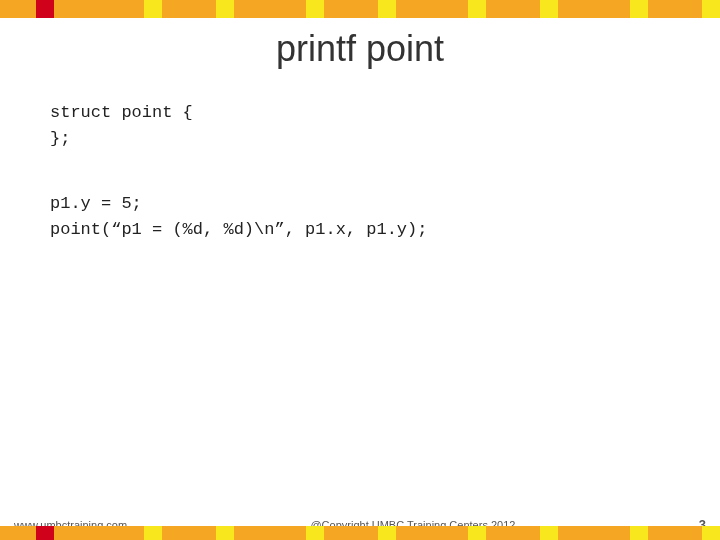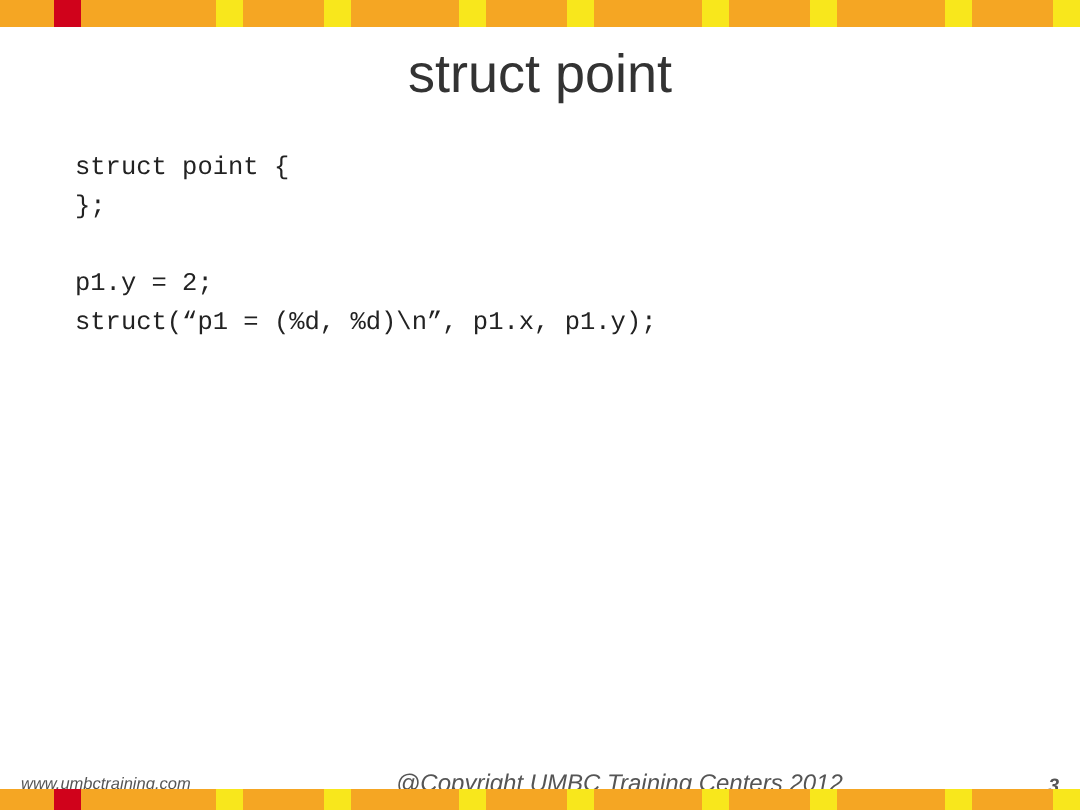--- a/index.html
+++ b/index.html
@@ -46,48 +46,47 @@
       top: 100px;
       left: 50px;
       right: 50px;
       font-family: 'Courier New', Courier, monospace;
       font-size: 17px;
       color: #222222;
       line-height: 1.55;
     }
 
     .code-block-1 {
-      margin-bottom: 24px;
+      margin-bottom: 38px;
     }
 
     .code-block-2 {
       margin-bottom: 0;
     }
 
     
     .footer {
       position: absolute;
       bottom: 8px;
       left: 0;
       right: 0;
       display: flex;
       align-items: center;
       justify-content: space-between;
       padding: 0 14px;
       font-size: 11px;
       color: #555555;
-      font-style: italic;
     }
 
     .footer-website {
       font-size: 11px;
     }
 
     .footer-copyright {
-      font-size: 16px;
+      font-size: 11px;
     }
 
     .footer-page {
       font-size: 13px;
       font-weight: bold;
     }
 
     
     .bottom-bar {
       display: flex;
@@ -141,30 +140,30 @@
     <div class="top-bar-segment" style="background-color: rgb(245, 166, 35);"></div>
     <div class="top-bar-segment" style="background-color: rgb(245, 166, 35);"></div>
     <div class="top-bar-segment" style="background-color: rgb(245, 166, 35);"></div>
     <div class="top-bar-segment" style="background-color: rgb(248, 231, 28);"></div>
     <div class="top-bar-segment" style="background-color: rgb(245, 166, 35);"></div>
     <div class="top-bar-segment" style="background-color: rgb(245, 166, 35);"></div>
     <div class="top-bar-segment" style="background-color: rgb(245, 166, 35);"></div>
     <div class="top-bar-segment" style="background-color: rgb(248, 231, 28);"></div>
   </div>
 
-<h1 class="slide-title">struct point</h1>
+<h1 class="slide-title">printf point</h1>
 
 <div class="code-area">
   <div class="code-block-1" id="code-block-1">
       <div>struct point {</div>
       <div>};</div>
     </div>
   <div class="code-block-2" id="code-block-2">
-      <div>p1.y = 2;</div>
-      <div>struct(“p1 = (%d, %d)\n”, p1.x, p1.y);</div>
+      <div>p1.y = 5;</div>
+      <div>point(“p1 = (%d, %d)\n”, p1.x, p1.y);</div>
     </div>
 </div>
 
 <div class="footer">
   <span class="footer-website">www.umbctraining.com</span>
   <span class="footer-copyright">@Copyright UMBC Training Centers 2012</span>
   <span class="footer-page">3</span>
 </div>
 
 <div class="bottom-bar" id="bottom-bar">

